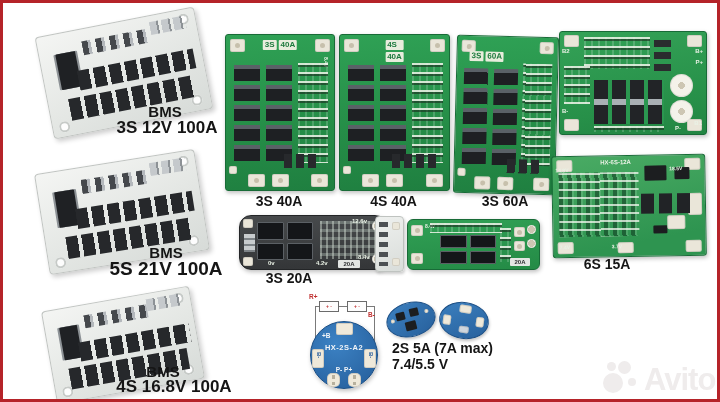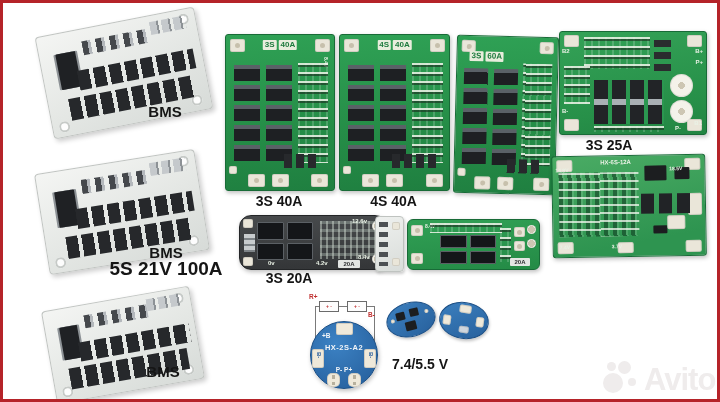--- a/index.html
+++ b/index.html
@@ -96,20 +96,21 @@
     <span class="hole" style="right:6px;top:4px;"></span>
     <span class="hole" style="left:6px;bottom:4px;"></span>
     <span class="hole" style="right:8px;bottom:5px;"></span>
     <span class="ic" style="left:16px;top:20px;width:20px;height:36px;"></span>
     <span class="tops" style="left:44px;top:12px;width:68px;height:14px;"></span>
     <span class="caps" style="left:114px;top:6px;width:36px;height:13px;"></span>
     <span class="fets" style="left:34px;top:40px;width:118px;height:20px;"></span>
     <span class="fets" style="left:20px;top:66px;width:126px;height:22px;"></span>
   </div>
   <div class="lbl" style="left:112px;top:101px;width:100px;font-size:15px;">BMS</div>
+  <div class="lbl" style="left:104px;top:116px;width:120px;font-size:17px;">3S 12V 100A</div>
 
   <div class="wb" style="left:38px;top:158px;width:160px;height:100px;transform:rotate(-9deg);">
     <span class="hole" style="right:6px;top:4px;"></span>
     <span class="hole" style="left:6px;bottom:4px;"></span>
     <span class="hole" style="right:8px;bottom:5px;"></span>
     <span class="ic" style="left:16px;top:20px;width:20px;height:36px;"></span>
     <span class="tops" style="left:44px;top:12px;width:68px;height:14px;"></span>
     <span class="caps" style="left:114px;top:6px;width:36px;height:13px;"></span>
     <span class="fets" style="left:34px;top:40px;width:118px;height:20px;"></span>
     <span class="fets" style="left:20px;top:66px;width:126px;height:22px;"></span>
@@ -121,20 +122,21 @@
     <span class="hole" style="right:6px;top:4px;"></span>
     <span class="hole" style="left:6px;bottom:4px;"></span>
     <span class="hole" style="right:8px;bottom:5px;"></span>
     <span class="ic" style="left:14px;top:18px;width:18px;height:33px;"></span>
     <span class="tops" style="left:40px;top:10px;width:64px;height:13px;"></span>
     <span class="caps" style="left:104px;top:5px;width:36px;height:12px;"></span>
     <span class="fets" style="left:30px;top:36px;width:112px;height:19px;"></span>
     <span class="fets" style="left:16px;top:60px;width:120px;height:21px;"></span>
   </div>
   <div class="lbl" style="left:110px;top:361px;width:100px;font-size:15px;">BMS</div>
+  <div class="lbl" style="left:106px;top:375px;width:130px;font-size:17px;">4S 16.8V 100A</div>
 
   <div class="gvb" style="left:222px;top:31px;width:108px;height:155px;">
     <span class="pad hole" style="left:4px;top:4px;width:15px;height:13px;"></span>
     <span class="pad hole" style="right:4px;top:4px;width:15px;height:13px;"></span>
     <span class="silkbox" style="left:50%;top:5px;transform:translateX(-50%);">
       <span>3S</span>
       <span>40A</span>
     </span>
     <span class="silk rot90" style="left:102px;top:22px;font-size:5px;">8.4V</span>
     <span class="fetcol" style="left:8px;top:30px;width:26px;height:98px;"></span>
@@ -144,21 +146,21 @@
     <span class="pad" style="left:3px;bottom:16px;width:8px;height:8px;"></span>
     <span class="pad hole" style="left:22px;bottom:3px;width:17px;height:13px;"></span>
     <span class="pad hole" style="left:46px;bottom:3px;width:17px;height:13px;"></span>
     <span class="pad hole" style="right:6px;bottom:3px;width:17px;height:13px;"></span>
   </div>
   <div class="lbl" style="left:222px;top:191px;width:108px;font-size:14px;">3S 40A</div>
 
   <div class="gvb" style="left:336px;top:31px;width:109px;height:155px;">
     <span class="pad hole" style="left:4px;top:4px;width:15px;height:13px;"></span>
     <span class="pad hole" style="right:4px;top:4px;width:15px;height:13px;"></span>
-    <span class="silkbox" style="left:50%;top:5px;transform:translateX(-50%);">
+    <span class="silkbox" style="left:50%;top:5px;transform:translateX(-50%);flex-direction:column;">
       <span>4S</span>
       <span>40A</span>
     </span>
     <span class="fetcol" style="left:8px;top:30px;width:26px;height:98px;"></span>
     <span class="fetcol" style="left:40px;top:30px;width:26px;height:98px;"></span>
     <span class="smd" style="left:72px;top:28px;width:31px;height:100px;"></span>
     <span class="res" style="left:52px;bottom:22px;width:46px;height:14px;"></span>
     <span class="pad" style="left:3px;bottom:16px;width:8px;height:8px;"></span>
     <span class="pad hole" style="left:22px;bottom:3px;width:17px;height:13px;"></span>
     <span class="pad hole" style="left:46px;bottom:3px;width:17px;height:13px;"></span>
@@ -175,61 +177,62 @@
     </span>
     <span class="fetcol" style="left:7px;top:32px;width:24px;height:98px;"></span>
     <span class="fetcol" style="left:37px;top:32px;width:24px;height:98px;"></span>
     <span class="smd" style="left:66px;top:26px;width:29px;height:102px;"></span>
     <span class="res" style="left:52px;bottom:20px;width:34px;height:14px;"></span>
     <span class="pad" style="left:3px;bottom:16px;width:8px;height:8px;"></span>
     <span class="pad hole" style="left:20px;bottom:3px;width:16px;height:13px;"></span>
     <span class="pad hole" style="left:43px;bottom:3px;width:16px;height:13px;"></span>
     <span class="pad hole" style="right:5px;bottom:3px;width:16px;height:13px;"></span>
   </div>
+  <div class="lbl" style="left:452px;top:191px;width:100px;font-size:14px;">3S 60A</div>
 
   <div class="ghb" style="left:556px;top:28px;width:146px;height:102px;">
     <span class="pad" style="left:4px;top:3px;width:15px;height:12px;"></span>
     <span class="pad" style="right:4px;top:3px;width:15px;height:12px;"></span>
     <span class="pad" style="left:4px;bottom:3px;width:15px;height:12px;"></span>
     <span class="pad" style="right:4px;bottom:3px;width:15px;height:12px;"></span>
     <span class="smd" style="left:24px;top:5px;width:66px;height:32px;"></span>
     <span class="resv" style="left:94px;top:8px;width:17px;height:34px;"></span>
     <span class="smd" style="left:4px;top:34px;width:26px;height:38px;"></span>
     <span class="fets25" style="left:34px;top:48px;width:70px;height:44px;"></span>
     <span class="smd" style="left:34px;top:94px;width:70px;height:6px;"></span>
     <span class="donut" style="left:110px;top:42px;width:23px;height:23px;"></span>
     <span class="donut" style="left:110px;top:68px;width:23px;height:23px;"></span>
     <span class="silk" style="left:2px;top:16px;font-size:6px;">B2</span>
     <span class="silk" style="right:3px;top:16px;font-size:6px;">B+</span>
     <span class="silk" style="right:3px;top:27px;font-size:6px;">P+</span>
     <span class="silk" style="left:115px;top:93px;font-size:6px;">P-</span>
     <span class="silk" style="left:2px;top:76px;font-size:6px;">B-</span>
     <span class="silk" style="right:4px;top:88px;font-size:6px;">B1</span>
   </div>
-  <div class="lbl" style="left:556px;top:135px;width:100px;font-size:14px;">3S 25A</div>
 
   <div class="ghb b6s" style="left:549px;top:152px;width:152px;height:100px;transform:rotate(-1deg);">
     <span class="pad" style="left:4px;top:3px;width:16px;height:12px;"></span>
     <span class="pad" style="right:4px;top:3px;width:16px;height:12px;"></span>
     <span class="pad" style="left:4px;bottom:3px;width:16px;height:12px;"></span>
     <span class="pad" style="right:4px;bottom:3px;width:16px;height:12px;"></span>
     <span class="pad" style="right:3px;top:38px;width:14px;height:22px;"></span>
     <span class="pad" style="left:64px;bottom:3px;width:16px;height:11px;"></span>
     <span class="silk" style="left:48px;top:3px;font-size:6px;">HX-6S-12A</span>
     <span class="densesmd" style="left:6px;top:16px;width:80px;height:64px;"></span>
     <span class="chip" style="left:92px;top:10px;width:22px;height:15px;"></span>
     <span class="chip" style="left:122px;top:12px;width:15px;height:12px;"></span>
     <span class="fetrow" style="left:88px;top:38px;width:52px;height:20px;"></span>
     <span class="chip" style="left:100px;top:70px;width:14px;height:8px;"></span>
     <span class="pad" style="right:20px;top:60px;width:18px;height:14px;"></span>
     <span class="silk" style="left:3px;top:11px;font-size:5px;">14.8V</span>
     <span class="silk" style="right:22px;top:11px;font-size:5px;">18.5V</span>
     <span class="silk" style="left:6px;top:88px;font-size:5px;">7.4V</span>
     <span class="silk" style="left:58px;top:88px;font-size:5px;">3.7V</span>
   </div>
+  <div class="lbl" style="left:549px;top:254px;width:110px;font-size:14px;">6S 15A</div>
 
   <div class="db" style="left:236px;top:212px;width:146px;height:53px;">
     <span class="pad" style="left:3px;top:3px;width:10px;height:9px;"></span>
     <span class="pad" style="left:3px;bottom:3px;width:10px;height:9px;"></span>
     <span class="fuse" style="left:4px;top:18px;width:11px;height:18px;"></span>
     <span class="fetgrid" style="left:17px;top:6px;width:56px;height:38px;">
       <div></div>
         <div></div>
       <div></div>
         <div></div>
@@ -300,20 +303,21 @@
     <span class="bluepad" style="left:4px;top:12px;width:4px;height:4px;"></span>
     <span class="bluepad" style="right:5px;top:10px;width:4px;height:4px;"></span>
   </div>
   <div class="eb" style="left:436px;top:299px;width:48px;height:35px;transform:rotate(8deg);">
     <span class="bluepad" style="left:18px;top:2px;width:12px;height:8px;"></span>
     <span class="bluepad" style="left:3px;top:14px;width:8px;height:10px;"></span>
     <span class="bluepad" style="right:4px;top:12px;width:8px;height:10px;"></span>
     <span class="bluepad" style="left:20px;top:23px;width:10px;height:7px;background:#cfd6dd;"></span>
   </div>
 
+  <div class="lbl" style="left:389px;top:338px;width:120px;font-size:14px;text-align:left;">2S 5A (7A max)</div>
   <div class="lbl" style="left:389px;top:354px;width:120px;font-size:14px;text-align:left;">7.4/5.5 V</div>
 
   <div class="wm" style="left:600px;top:357px;">
     <span class="logo">
       <i style="left:0;top:13px;width:20px;height:20px;"></i>
       <i style="left:15px;top:1px;width:13px;height:13px;"></i>
       <i style="left:4px;top:2px;width:9px;height:9px;"></i>
       <i style="left:25px;top:18px;width:8px;height:8px;"></i>
     </span>
     <span class="txt">Avito</span>

